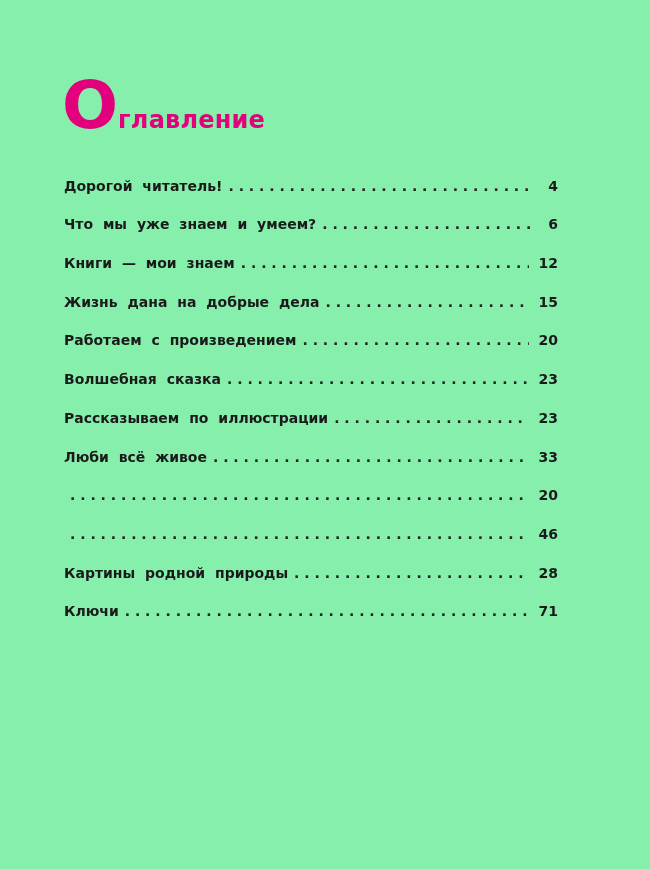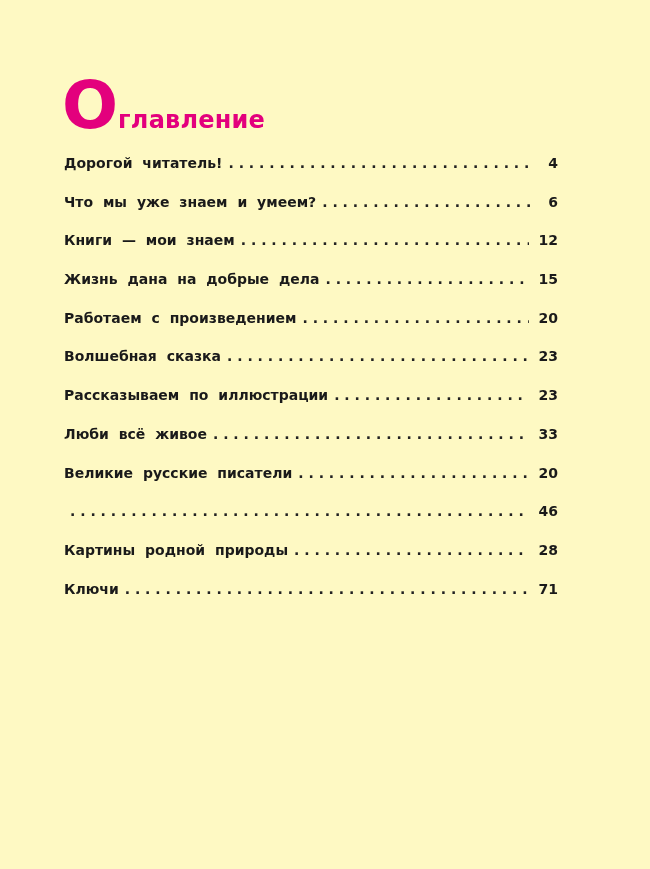--- a/index.html
+++ b/index.html
@@ -12,21 +12,21 @@
       height: 869px;
       position: relative;
       overflow: hidden;
       font-family: "DejaVu Sans", "Liberation Sans", sans-serif;
       color: #1a1a1a;
     }
     .page {
       position: absolute;
       left: 0; top: 0;
       width: 650px; height: 869px;
-      background: #fef9c3;
+      background: #86efac;
     }
     .title {
       position: absolute;
       left: 62px;
       top: 52px;
       color: #e3007d;
       font-weight: bold;
       white-space: nowrap;
       line-height: 1;
     }
@@ -44,21 +44,21 @@
       position: absolute;
       left: 64px;
       top: 155px;
       width: 494px;
       margin: 0;
       padding: 0;
       list-style: none;
     }
     .toc-row {
       display: flex;
-      align-items: flex-start;
+      align-items: flex-end;
       height: 38.7px;
       font-size: 14px;
       font-weight: bold;
       cursor: pointer;
     }
     .toc-label {
       white-space: nowrap;
       word-spacing: 5px;
       flex: 0 0 auto;
     }
@@ -126,21 +126,20 @@
       <span class="toc-label">Рассказываем по иллюстрации</span>
       <span class="toc-leader"></span>
       <span class="toc-page">23</span>
     </li>
     <li class="toc-row">
       <span class="toc-label">Люби всё живое</span>
       <span class="toc-leader"></span>
       <span class="toc-page">33</span>
     </li>
     <li class="toc-row">
-      <span class="toc-label">Великие русские писатели</span>
       <span class="toc-leader"></span>
       <span class="toc-page">20</span>
     </li>
     <li class="toc-row">
       <span class="toc-leader"></span>
       <span class="toc-page">46</span>
     </li>
     <li class="toc-row">
       <span class="toc-label">Картины родной природы</span>
       <span class="toc-leader"></span>

